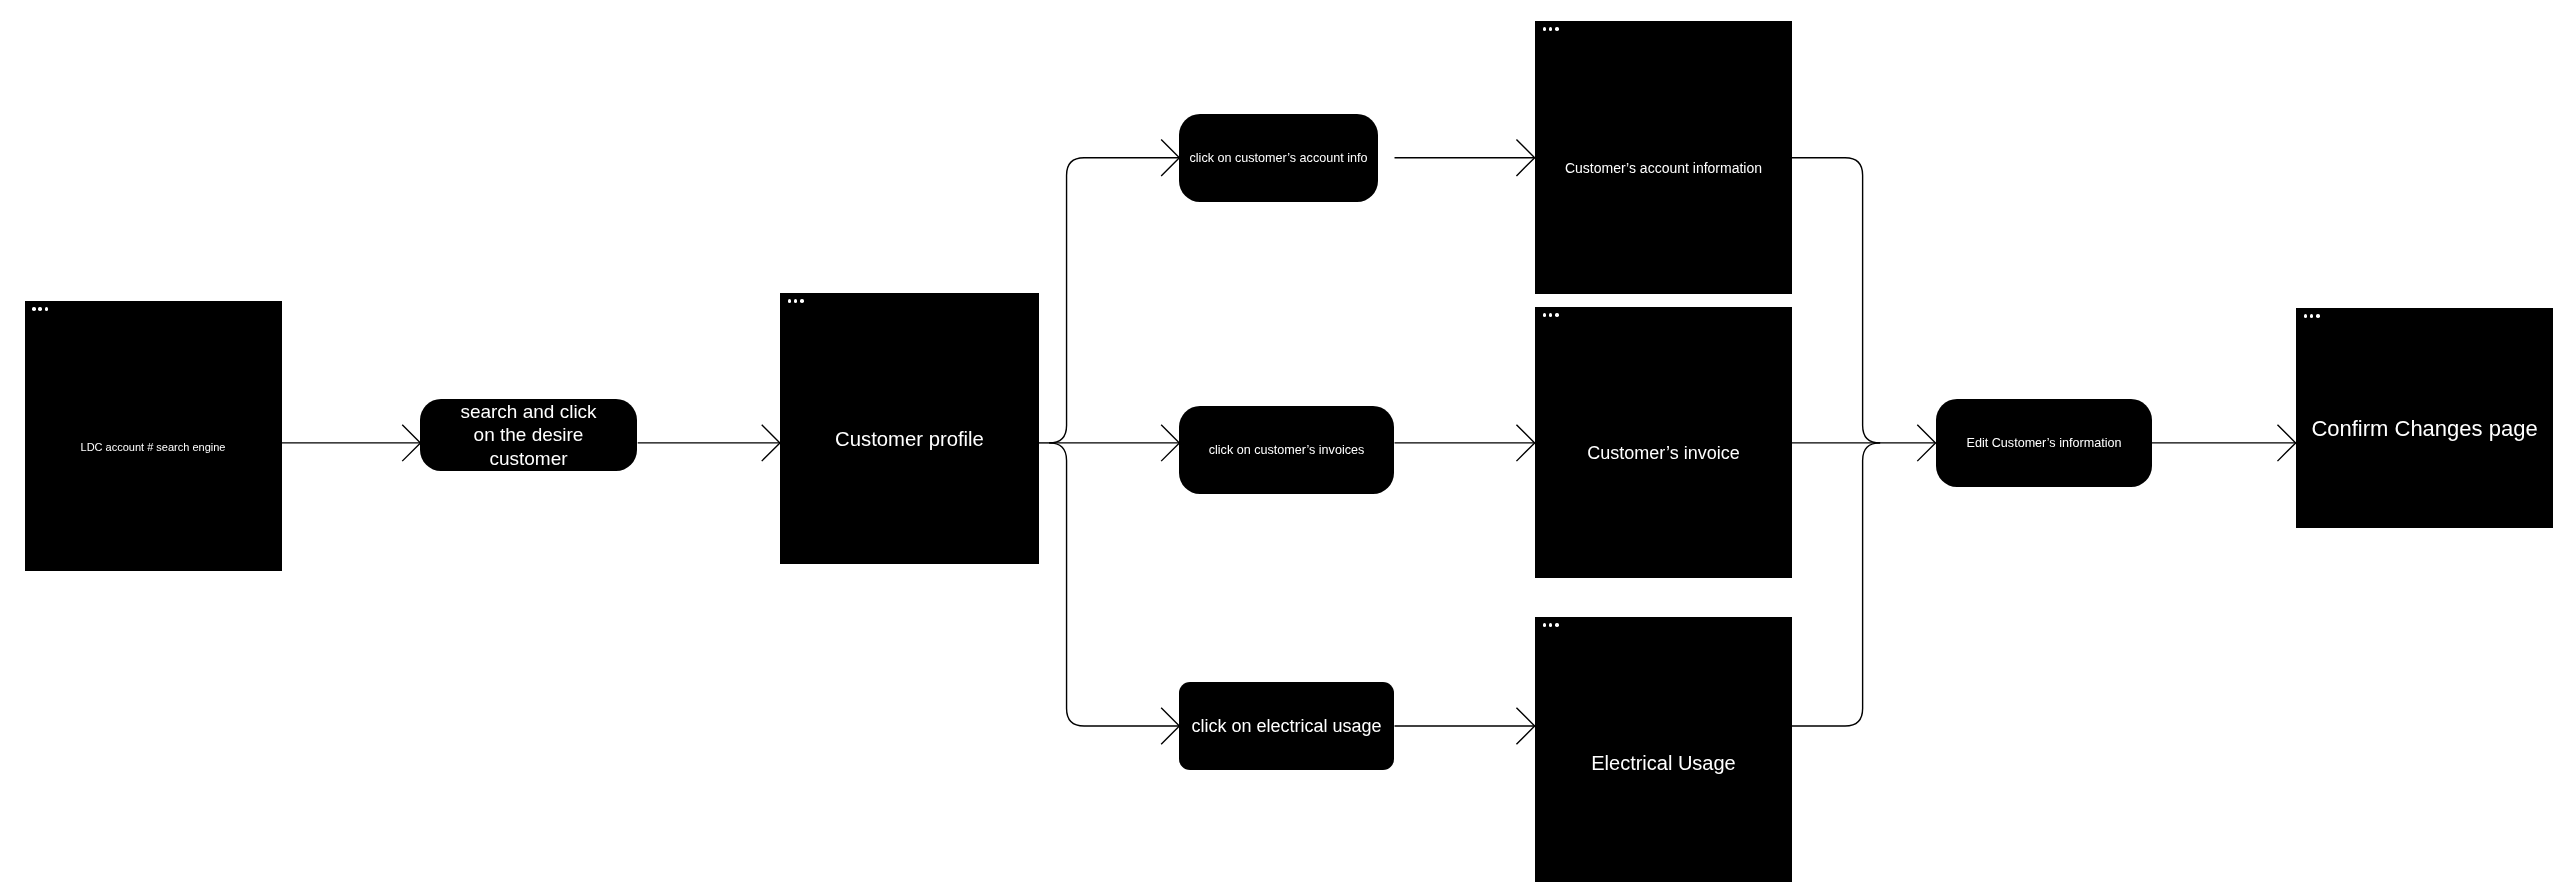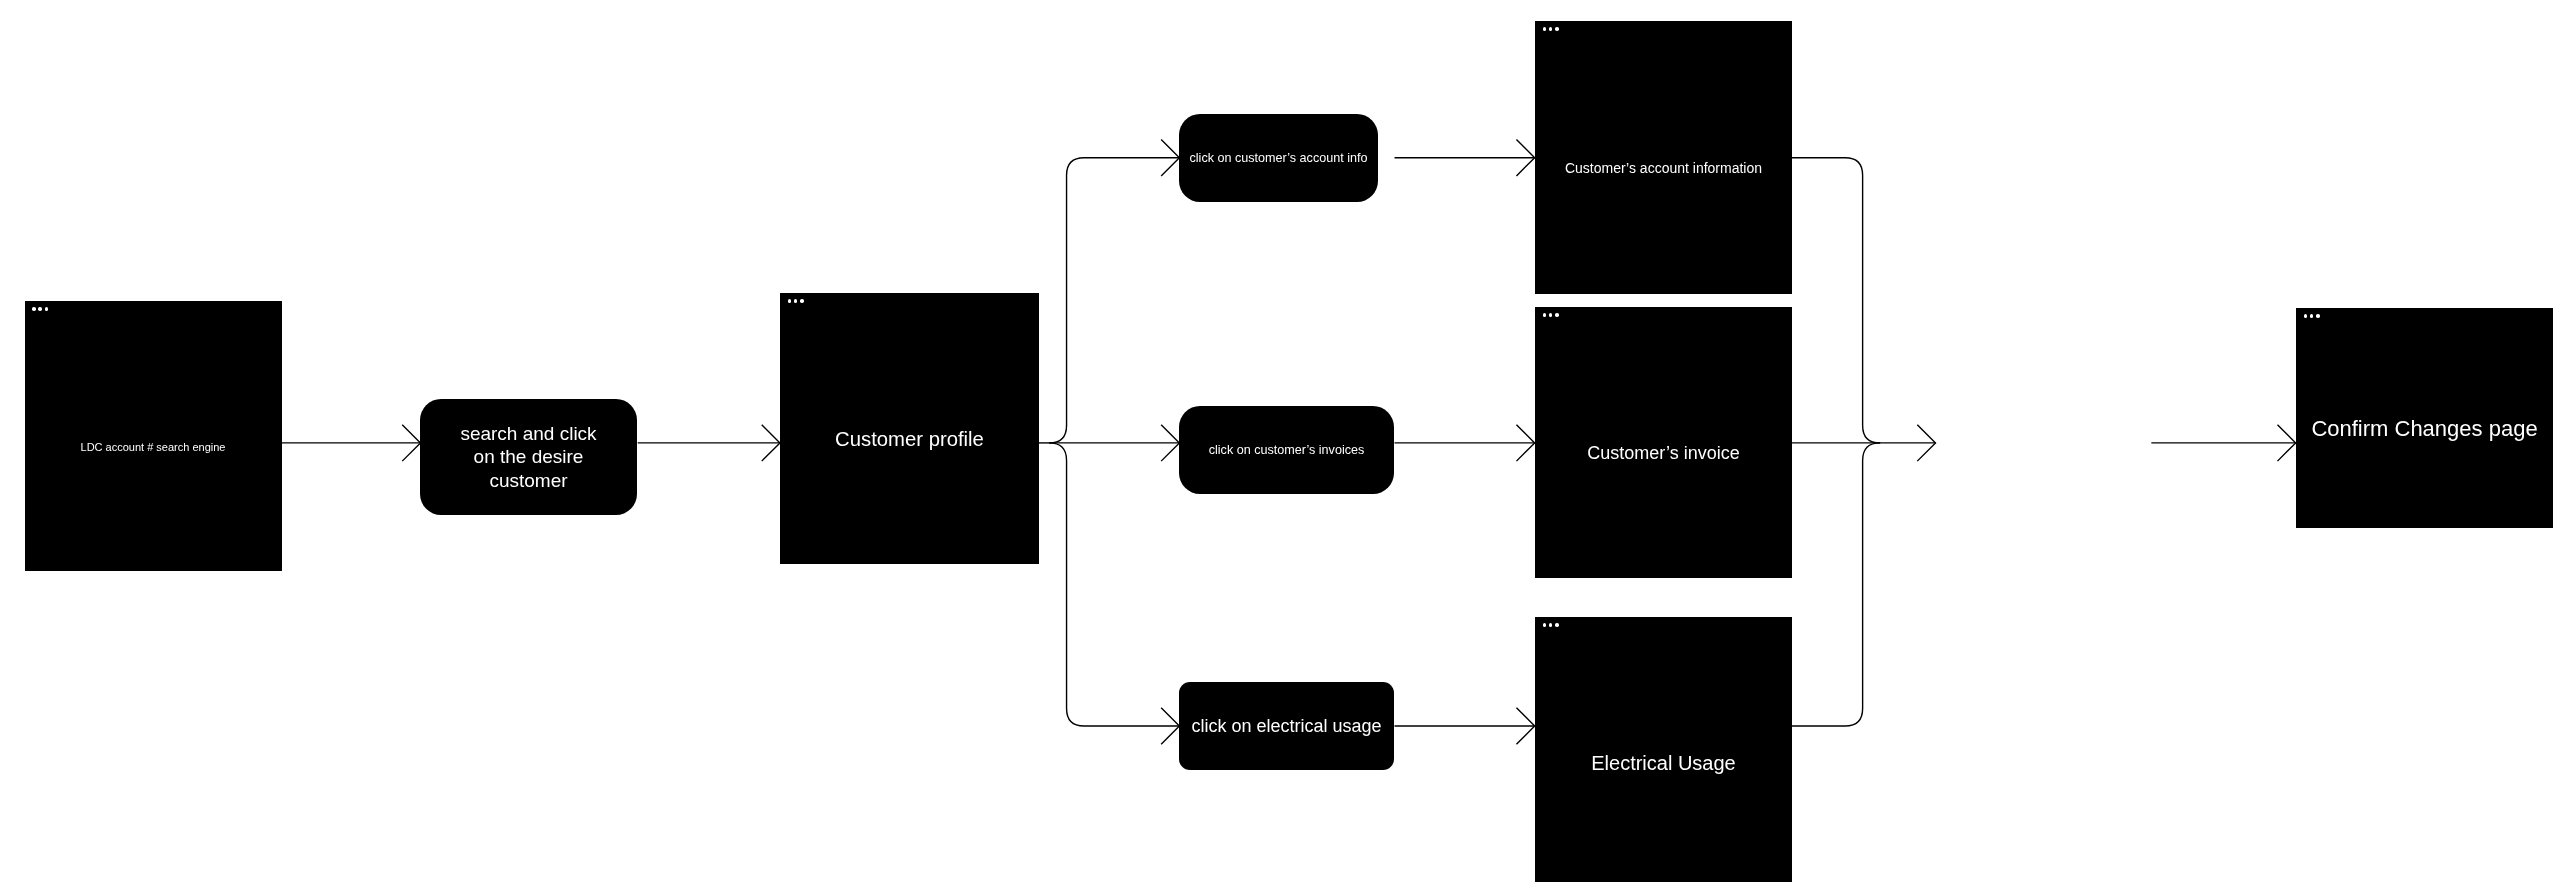--- a/index.html
+++ b/index.html
@@ -63,21 +63,21 @@
 
   <div class="node page" style="left:24.5px;top:301px;width:257px;height:270px;font-size:11px;text-align:center;">
     <span class="dots">
         <i></i>
         <i></i>
         <i></i>
       </span>
     <span class="label">LDC account # search engine</span>
   </div>
 
-  <div class="node action" style="left:420px;top:399px;width:217px;height:116px;font-size:19px;line-height:1.22;">
+  <div class="node action" style="left:420px;top:399px;width:217px;height:72px;font-size:19px;line-height:1.22;">
     <span class="label">search and click
 on the desire
 customer</span>
   </div>
 
   <div class="node page" style="left:780px;top:293px;width:259px;height:271px;font-size:20.3px;">
     <span class="dots">
         <i></i>
         <i></i>
         <i></i>
@@ -117,20 +117,23 @@
 
   <div class="node page" style="left:1535px;top:617px;width:257px;height:271px;font-size:20px;">
     <span class="dots">
         <i></i>
         <i></i>
         <i></i>
       </span>
     <span class="label">Electrical Usage</span>
   </div>
 
+  <div class="node action" style="left:1936px;top:399px;width:216px;height:88px;font-size:12.6px;">
+    <span class="label">Edit Customer’s information</span>
+  </div>
 
   <div class="node page" style="left:2296px;top:308px;width:257px;height:220px;font-size:22px;">
     <span class="dots">
         <i></i>
         <i></i>
         <i></i>
       </span>
     <span class="label">Confirm Changes page</span>
   </div>
 

